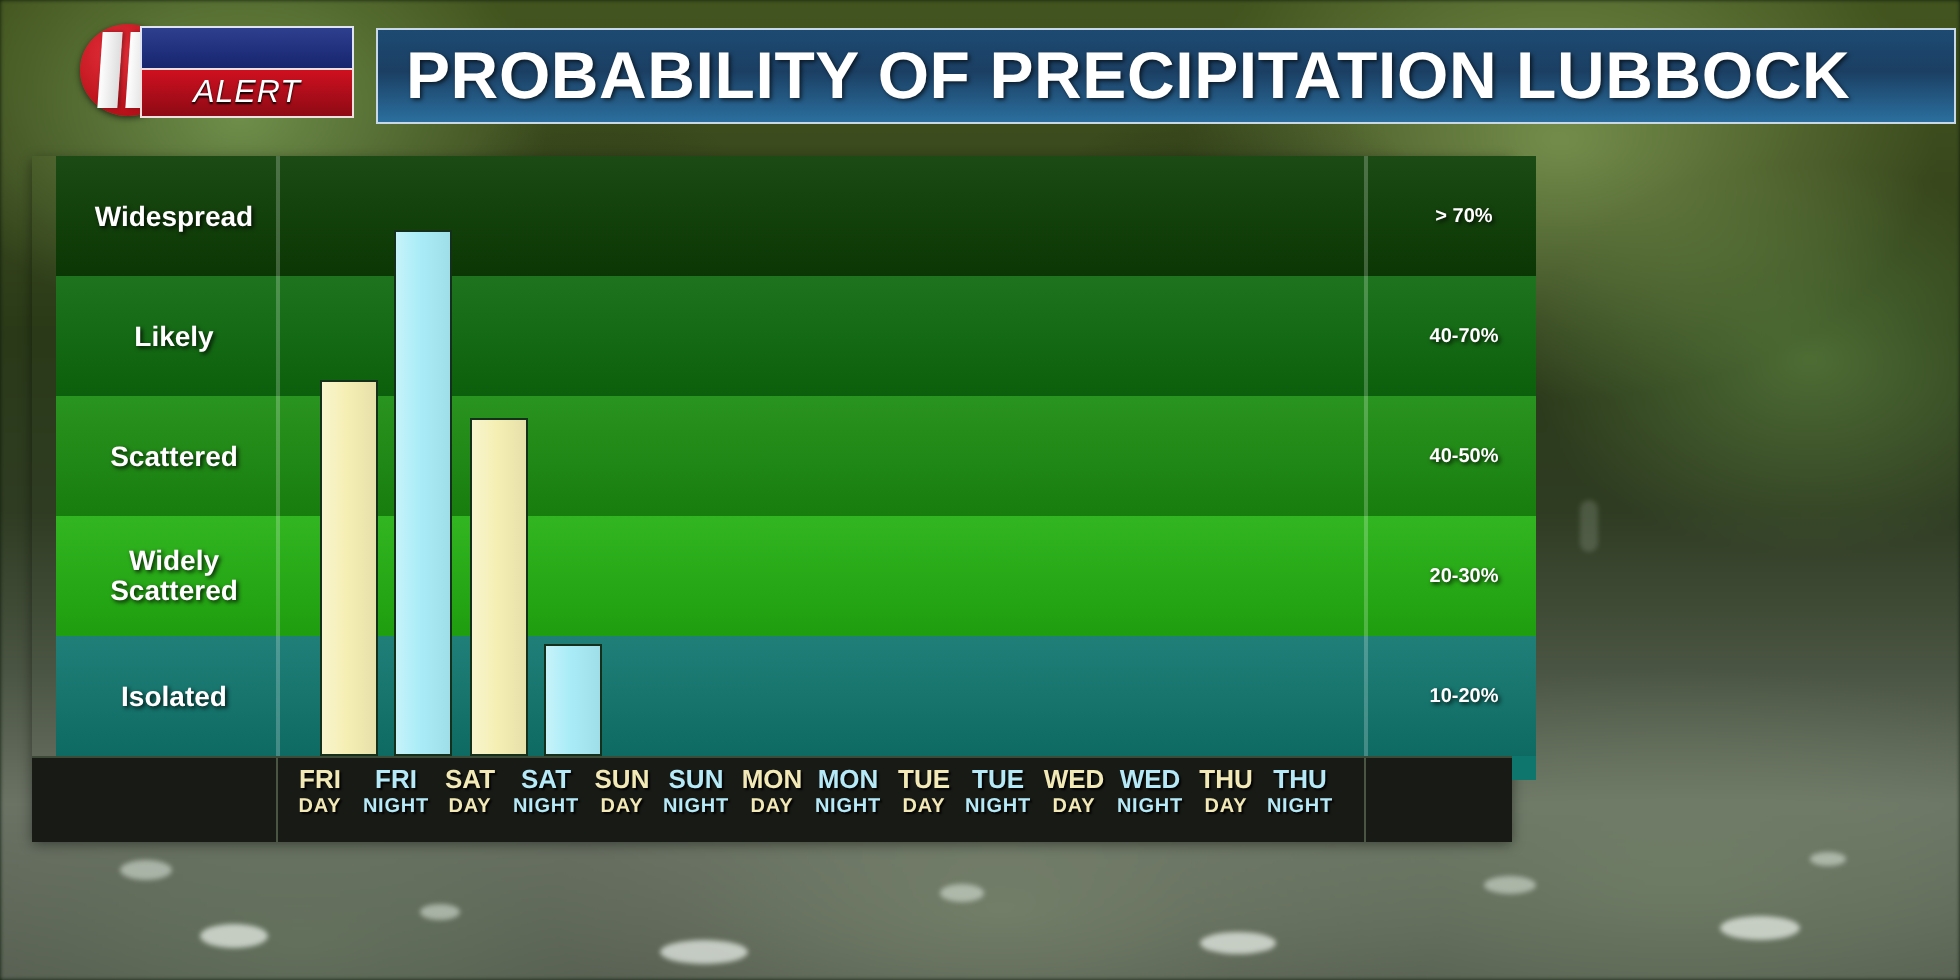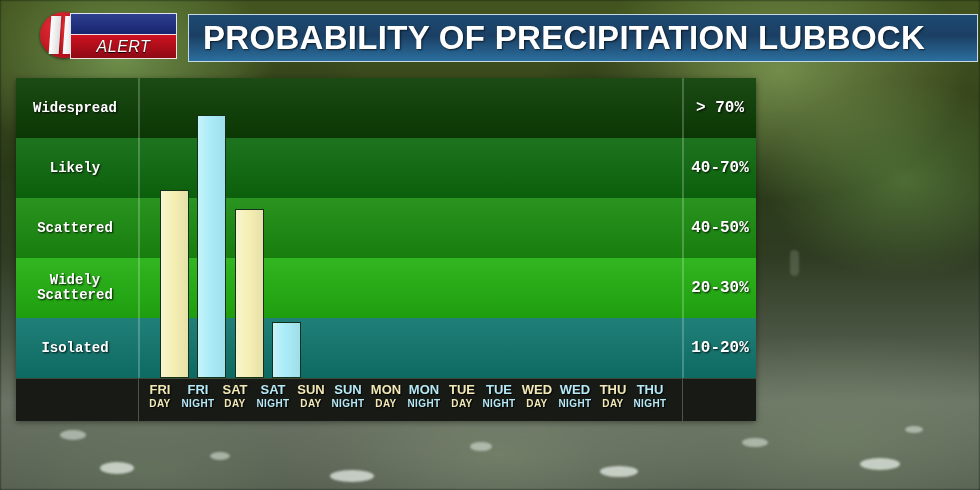--- a/index.html
+++ b/index.html
@@ -82,34 +82,34 @@
     margin-left:14px;text-shadow:1px 1px 2px rgba(0,0,0,.65);
     white-space:nowrap;
   }
 
   
   .panel{
     position:absolute;left:16px;top:78px;width:740px;height:342px;
     box-shadow:0 2px 6px rgba(0,0,0,.45);
   }
   .bands{position:absolute;left:0;top:0;width:740px;height:300px;}
-  .band{position:absolute;left:0;width:740px;height:72px;font-family:Liberation Mono, monospace;}
+  .band{position:absolute;left:12px;width:740px;height:72px;}
   .band-sheen{position:absolute;left:0;top:0;width:740px;height:60px;
     background:linear-gradient(180deg, rgba(255,255,255,.07), rgba(0,0,0,.10));}
   .band-label{
     position:absolute;left:0;top:0;width:118px;height:60px;
     display:flex;align-items:center;justify-content:center;text-align:center;
     color:#ffffff;font-weight:bold;font-size:14px;line-height:15px;
     text-shadow:1px 1px 2px rgba(0,0,0,.85);
     padding:0 4px;box-sizing:border-box;
   }
   .band-pct{
     position:absolute;right:0;top:0;width:72px;height:60px;
     display:flex;align-items:center;justify-content:center;
-    color:#ffffff;font-weight:bold;font-size:16px;
+    color:#ffffff;font-weight:bold;font-size:10px;
     text-shadow:1px 1px 2px rgba(0,0,0,.85);
   }
   .axis-line{position:absolute;width:2px;top:0;height:300px;background:rgba(255,255,255,.22);}
   .axis-left{left:122px;}
   .axis-right{left:666px;}
 
   .plot{position:absolute;left:122px;top:0;width:544px;height:300px;}
   .bar{
     position:absolute;bottom:0;width:29px;
     border:1px solid #15301a;

